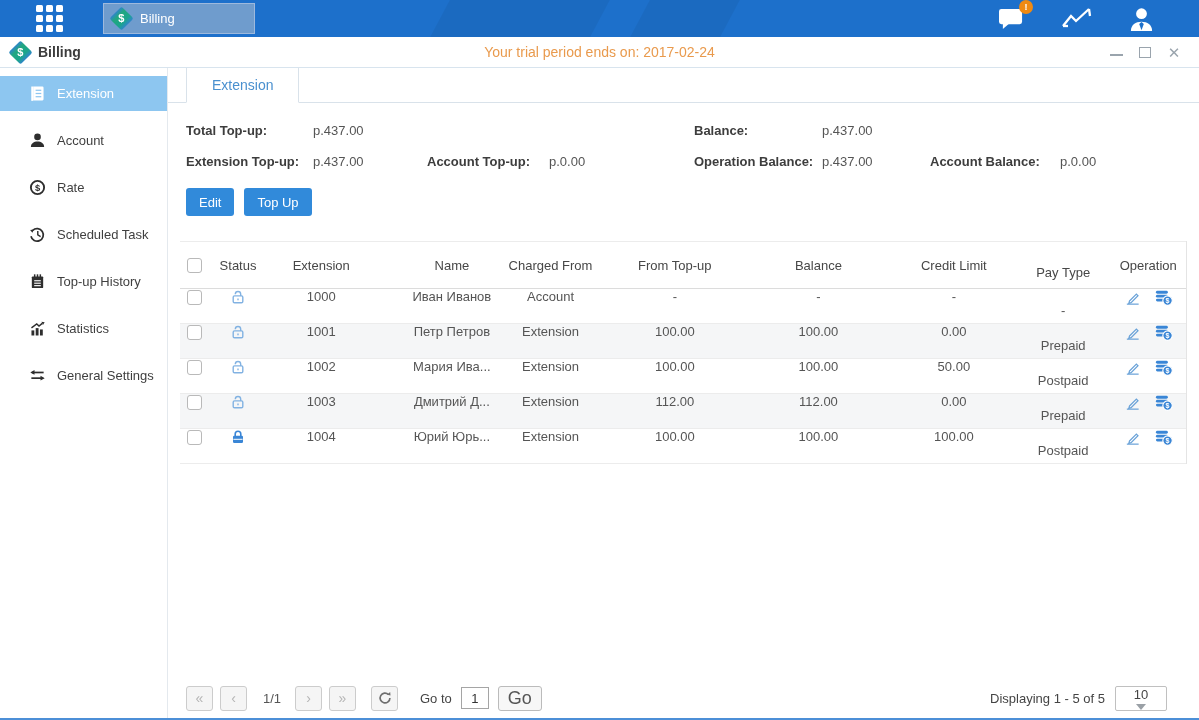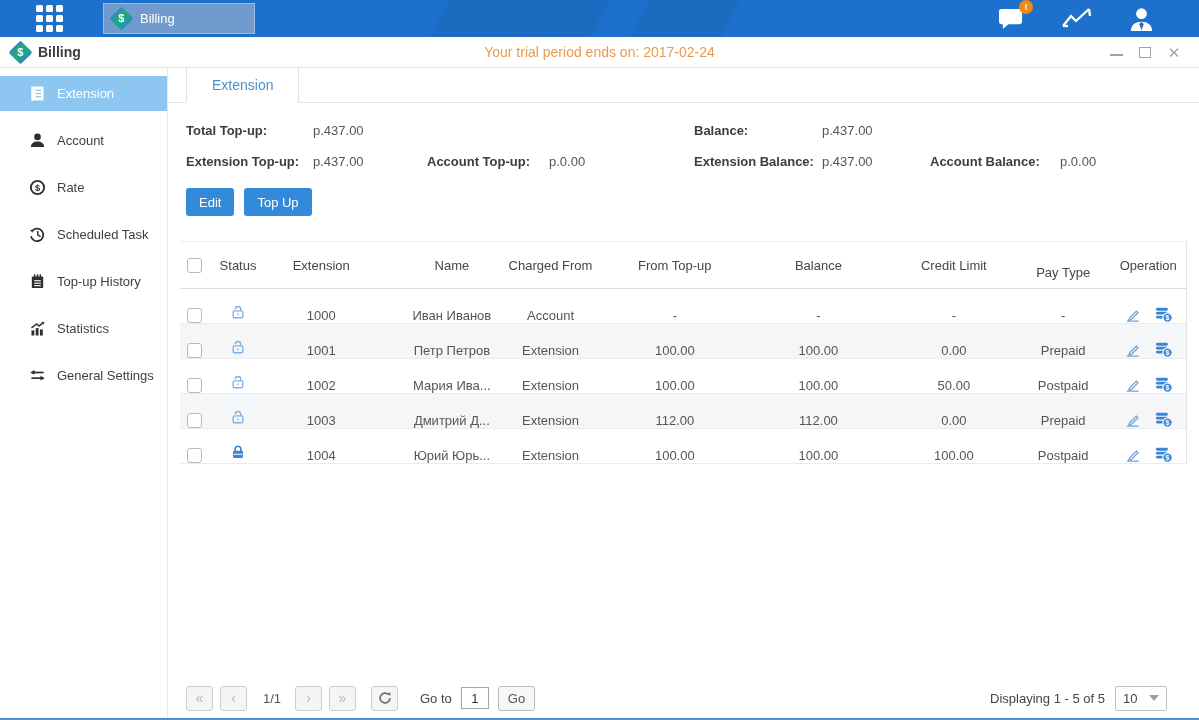--- a/index.html
+++ b/index.html
@@ -63,44 +63,44 @@
   .val { color:#555; }
   .p0{left:0;} .p1{left:127px;} .p2{left:241px;} .p3{left:363px;} .p4{left:508px;} .p5{left:636px;} .p6{left:744px;} .p7{left:874px;}
 
   
   .actions { padding-left:18px; margin-top:5px; display:flex; gap:10px; }
   .btn { background:#318ada; color:#fff; border:none; border-radius:3px; height:28px; padding:0 13px; font-size:13px; font-family:inherit; cursor:pointer; }
 
   
   .tablewrap { margin:25px 0 0 12px; width:1007px; font-size:13px; color:#555; border-right:1px solid #e4e4e4; }
   .thead { display:flex; height:48px; align-items:center; border-top:1px solid #ececec; border-bottom:1px solid #dcdcdc; color:#474747; }
-  .trow { display:flex; height:35px; align-items:flex-end; border-bottom:1px solid #ececec; }
+  .trow { display:flex; height:35px; align-items:flex-start; border-bottom:1px solid #ececec; }
   .trow.alt { background:#f5f6f7; }
   .cell { text-align:center; overflow:hidden; white-space:nowrap; }
   .c-check{width:30px;} .c-status{width:60px;} .c-ext{width:112px;} .c-name{width:92px;margin-left:32px;} .c-charged{width:112px;}
   .c-topup{width:145px;} .c-balance{width:152px;} .c-credit{width:128px;} .c-pay{width:98px;margin-top:14px;}
   .c-op{width:78px; display:flex; justify-content:center; align-items:center; gap:13px;}
   .checkbox { display:inline-block; width:15px; height:15px; border:1px solid #b9b9b9; border-radius:3px; background:#fff; vertical-align:middle; cursor:pointer; }
   .lock-open { color:#82b2e2; } .lock-closed { color:#3a86d6; }
   .op-edit { color:#6aa2d8; cursor:pointer; display:flex; } .op-coins { color:#3a86d6; cursor:pointer; display:flex; }
   .status-cell { display:flex; justify-content:center; }
 
   .spacer { flex:1; }
 
   
   .pagebar { flex:0 0 40px; display:flex; align-items:center; padding:0 32px 0 18px; font-size:13px; color:#444; }
   .pbtn { width:27px; height:25px; border:1px solid #ccc; background:#f5f5f5; border-radius:3px; display:flex; align-items:center; justify-content:center; color:#b5b5b5; font-size:14px; margin-right:7px; cursor:pointer; }
   .pageind { width:32px; text-align:center; margin:0 7px 0 2px; color:#555; }
   .refresh { margin-left:8px; color:#6e6e6e; }
   .goto-label { margin-left:15px; }
   .goto-input { width:28px; height:22px; border:1px solid #a5a5a5; margin:0 9px; text-align:center; font-size:13px; font-family:inherit; color:#333; }
-  .gobtn { height:25px; padding:0 9px; border:1px solid #bbb; background:#f7f7f7; border-radius:3px; color:#555; font-size:13px; font-family:inherit; cursor:pointer; }
+  .gobtn { height:25px; padding:0 9px; border:1px solid #bbb; background:#f7f7f7; border-radius:3px; color:#555; font-size:18px; font-family:inherit; cursor:pointer; }
   .pright { margin-left:auto; display:flex; align-items:center; gap:10px; }
   .displaying { color:#444; }
-  .dropdown { width:52px; height:25px; border:1px solid #c0c0c0; border-radius:2px; display:flex; align-items:center; justify-content:space-between; padding:0 7px; color:#444; background:#fff; cursor:pointer; }
+  .dropdown { width:52px; height:25px; border:1px solid #c0c0c0; border-radius:2px; display:flex; align-items:center; justify-content:space-between; padding:0 7px; color:#444; background:#fff; cursor:pointer;flex-direction:column; }
   .dd-arrow { width:0; height:0; border-left:5px solid transparent; border-right:5px solid transparent; border-top:6px solid #9aa0a6; }
 </style>
 </head>
 <body>
 
 <div class="window">
 
   <header class="topbar">
     <div class="decor1"></div>
     <div class="decor2"></div>
@@ -243,21 +243,21 @@
           <span class="lab p0">Total Top-up:</span>
           <span class="val p1">p.437.00</span>
           <span class="lab p4">Balance:</span>
           <span class="val p5">p.437.00</span>
         </div>
         <div class="srow">
           <span class="lab p0">Extension Top-up:</span>
           <span class="val p1">p.437.00</span>
           <span class="lab p2">Account Top-up:</span>
           <span class="val p3">p.0.00</span>
-          <span class="lab p4">Extension Balance:</span>
+          <span class="lab p4">Operation Balance:</span>
           <span class="val p5">p.437.00</span>
           <span class="lab p6">Account Balance:</span>
           <span class="val p7">p.0.00</span>
         </div>
       </div>
 
       <div class="actions">
         <button class="btn">Edit</button>
         <button class="btn">Top Up</button>
       </div>

